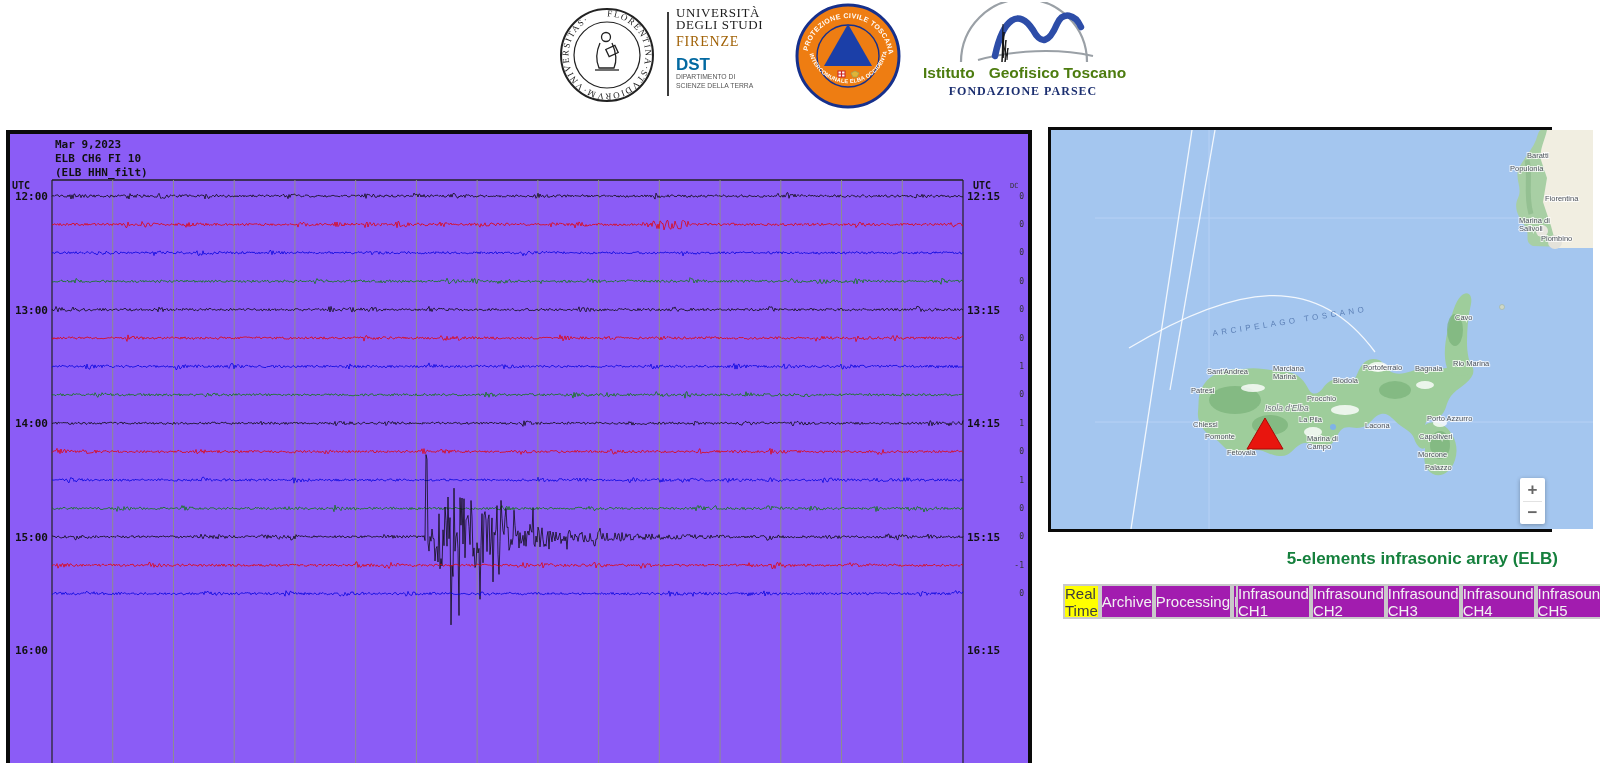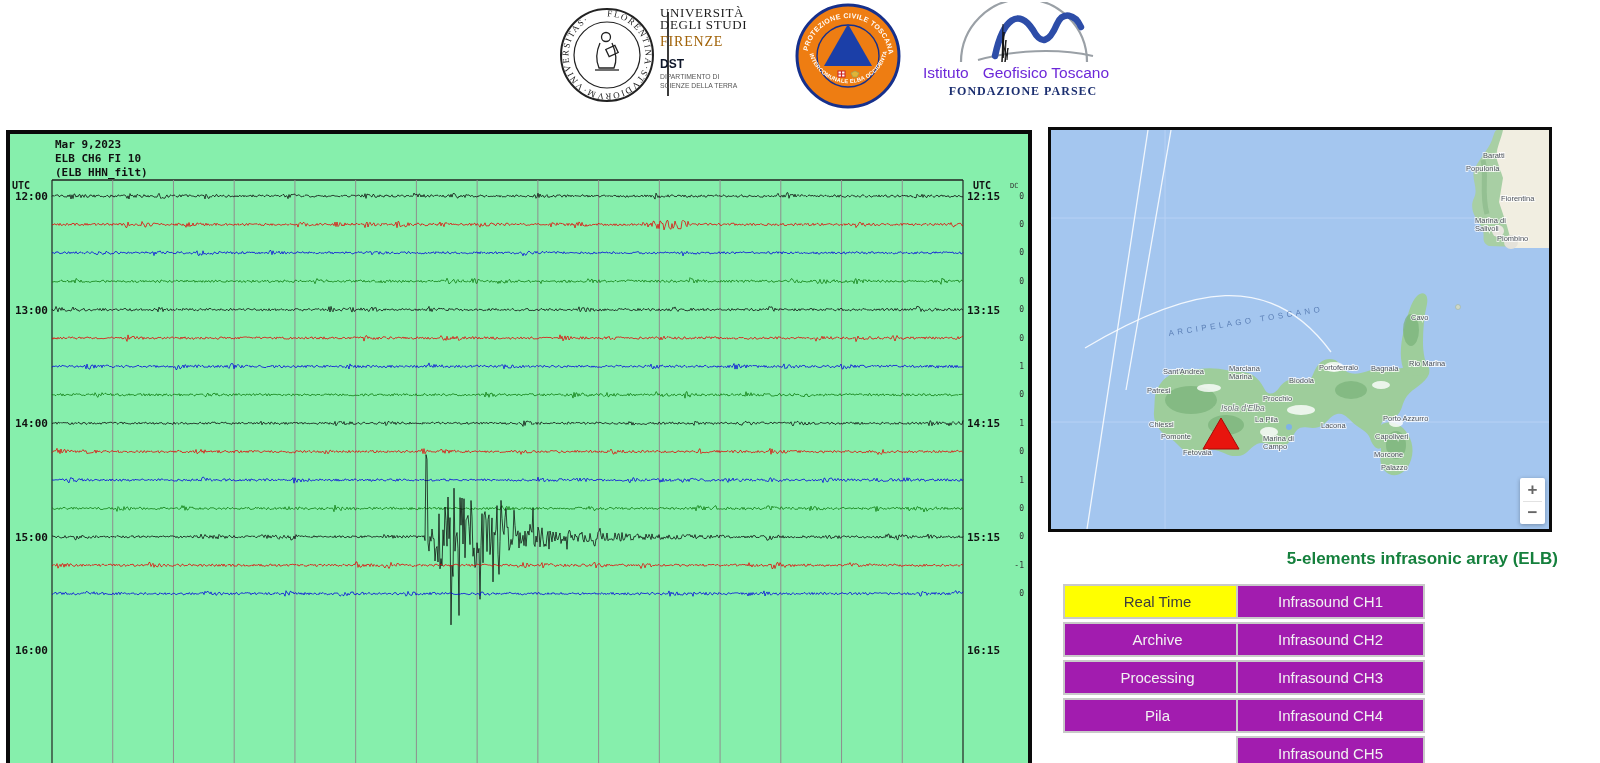--- a/index.html
+++ b/index.html
@@ -3,57 +3,57 @@
 <meta charset="utf-8">
 <style>
   html,body{margin:0;padding:0;}
   body{width:1600px;height:763px;overflow:hidden;background:#fff;
        font-family:"Liberation Sans", sans-serif;position:relative;}
   
   .logos{position:absolute;left:545px;top:0;width:580px;height:115px;}
   .unifi{position:absolute;left:0;top:2px;width:245px;height:110px;}
   .unifi-seal{position:absolute;left:14px;top:5px;}
   .unifi-div{position:absolute;left:122px;top:10px;width:2px;height:84px;background:#3c3c3c;}
-  .unifi-text{position:absolute;left:115px;top:5px;width:115px;}
+  .unifi-text{position:absolute;left:131px;top:5px;width:115px;}
   .u-serif{font-family:"Liberation Serif", serif;color:#1c1c1c;font-size:13px;line-height:12px;letter-spacing:.6px;}
   .u-firenze{font-family:"Liberation Serif", serif;color:#a16207;font-size:14px;line-height:21px;letter-spacing:.8px;}
-  .u-dst{font-weight:bold;font-size:12px;color:#0f172a;margin-top:5px;line-height:15px;}
+  .u-dst{font-weight:bold;font-size:17px;color:#0369a1;margin-top:5px;line-height:15px;}
   .u-dept{font-size:6.8px;color:#555;line-height:7.5px;margin-top:1px;}
   .pct{position:absolute;left:250px;top:3px;}
   .igt{position:absolute;left:378px;top:2px;width:200px;height:110px;}
-  .igt-names{position:absolute;left:0;top:62px;width:200px;font-weight:normal;
-             font-size:15.5px;color:#6d28d9;white-space:nowrap;}
+  .igt-names{position:absolute;left:0;top:62px;width:200px;font-weight:bold;
+             font-size:15.5px;color:#4d7c0f;white-space:nowrap;}
   .igt-names .sp{display:inline-block;width:14px;}
   .igt-parsec{position:absolute;left:0;top:82px;width:200px;text-align:center;
               font-family:"Liberation Serif", serif;font-weight:bold;color:#1c2f70;
               font-size:12px;letter-spacing:1px;}
   
   .seismo{position:absolute;left:6px;top:130px;width:1026px;height:633px;
-          border:4px solid #0a0a0a;border-bottom:0;box-sizing:border-box;background:#86efac;}
+          border:4px solid #0a0a0a;border-bottom:0;box-sizing:border-box;background:#8b5cf6;}
   .seismo svg{display:block;}
   .heli-title{font-family:"DejaVu Sans Mono", monospace;font-weight:bold;font-size:11px;fill:#111;}
   .heli-lab{font-family:"DejaVu Sans Mono", monospace;font-weight:bold;font-size:11px;fill:#111;}
   .heli-utc{font-family:"DejaVu Sans Mono", monospace;font-weight:bold;font-size:10px;fill:#111;}
   .heli-dc{font-family:"DejaVu Sans Mono", monospace;font-size:8px;fill:#333;}
   .heli-dch{font-family:"DejaVu Sans Mono", monospace;font-size:7px;fill:#333;}
   
   .map{position:absolute;left:1048px;top:127px;width:504px;height:405px;
-       border:3px solid #0a0a0a;box-sizing:border-box;background:#a4c6ef;}
+       border:3px solid #0a0a0a;box-sizing:border-box;background:#a4c6ef;padding-left:44px;}
   .zoomctl{position:absolute;right:4px;bottom:5px;width:25px;height:46px;background:#fff;
            border-radius:2px;box-shadow:0 1px 4px rgba(0,0,0,.3);display:flex;flex-direction:column;}
   .zbtn{flex:1;display:flex;align-items:center;justify-content:center;color:#666;
         font-size:17px;font-weight:bold;cursor:pointer;line-height:1;}
   .zdiv{height:1px;background:#e2e2e2;margin:0 3px;}
   .m-place{font-size:7.5px;fill:#4c525b;paint-order:stroke;stroke:#ffffff;stroke-width:2px;stroke-opacity:.75;}
   .m-island{font-size:8.5px;font-style:italic;fill:#6d737a;paint-order:stroke;stroke:#fff;stroke-width:2px;stroke-opacity:.7;}
   .m-sea{font-size:8px;fill:#5e82b8;letter-spacing:3.5px;}
   
   .array-title{position:absolute;left:1054px;top:549px;width:504px;text-align:right;
                font-weight:bold;font-size:17px;color:#15803d;}
-  .btncol{position:absolute;top:584px;width:189px;display:flex;flex-direction:column;}
+  .btncol{position:absolute;top:584px;width:189px;display:flex;}
   .btncol.navcol{left:1063px;} .btncol.chcol{left:1236px;}
   .btn{height:35px;margin-bottom:3px;background:#a21caf;border:2px solid #c9c9c9;
        box-sizing:border-box;color:#f2f2f2;font-size:15px;display:flex;
        align-items:center;justify-content:center;cursor:pointer;}
   .btn.active{background:#ffff00;color:#3d3d3d;}
 </style>
 </head>
 <body>
 
 <div class="logos">

